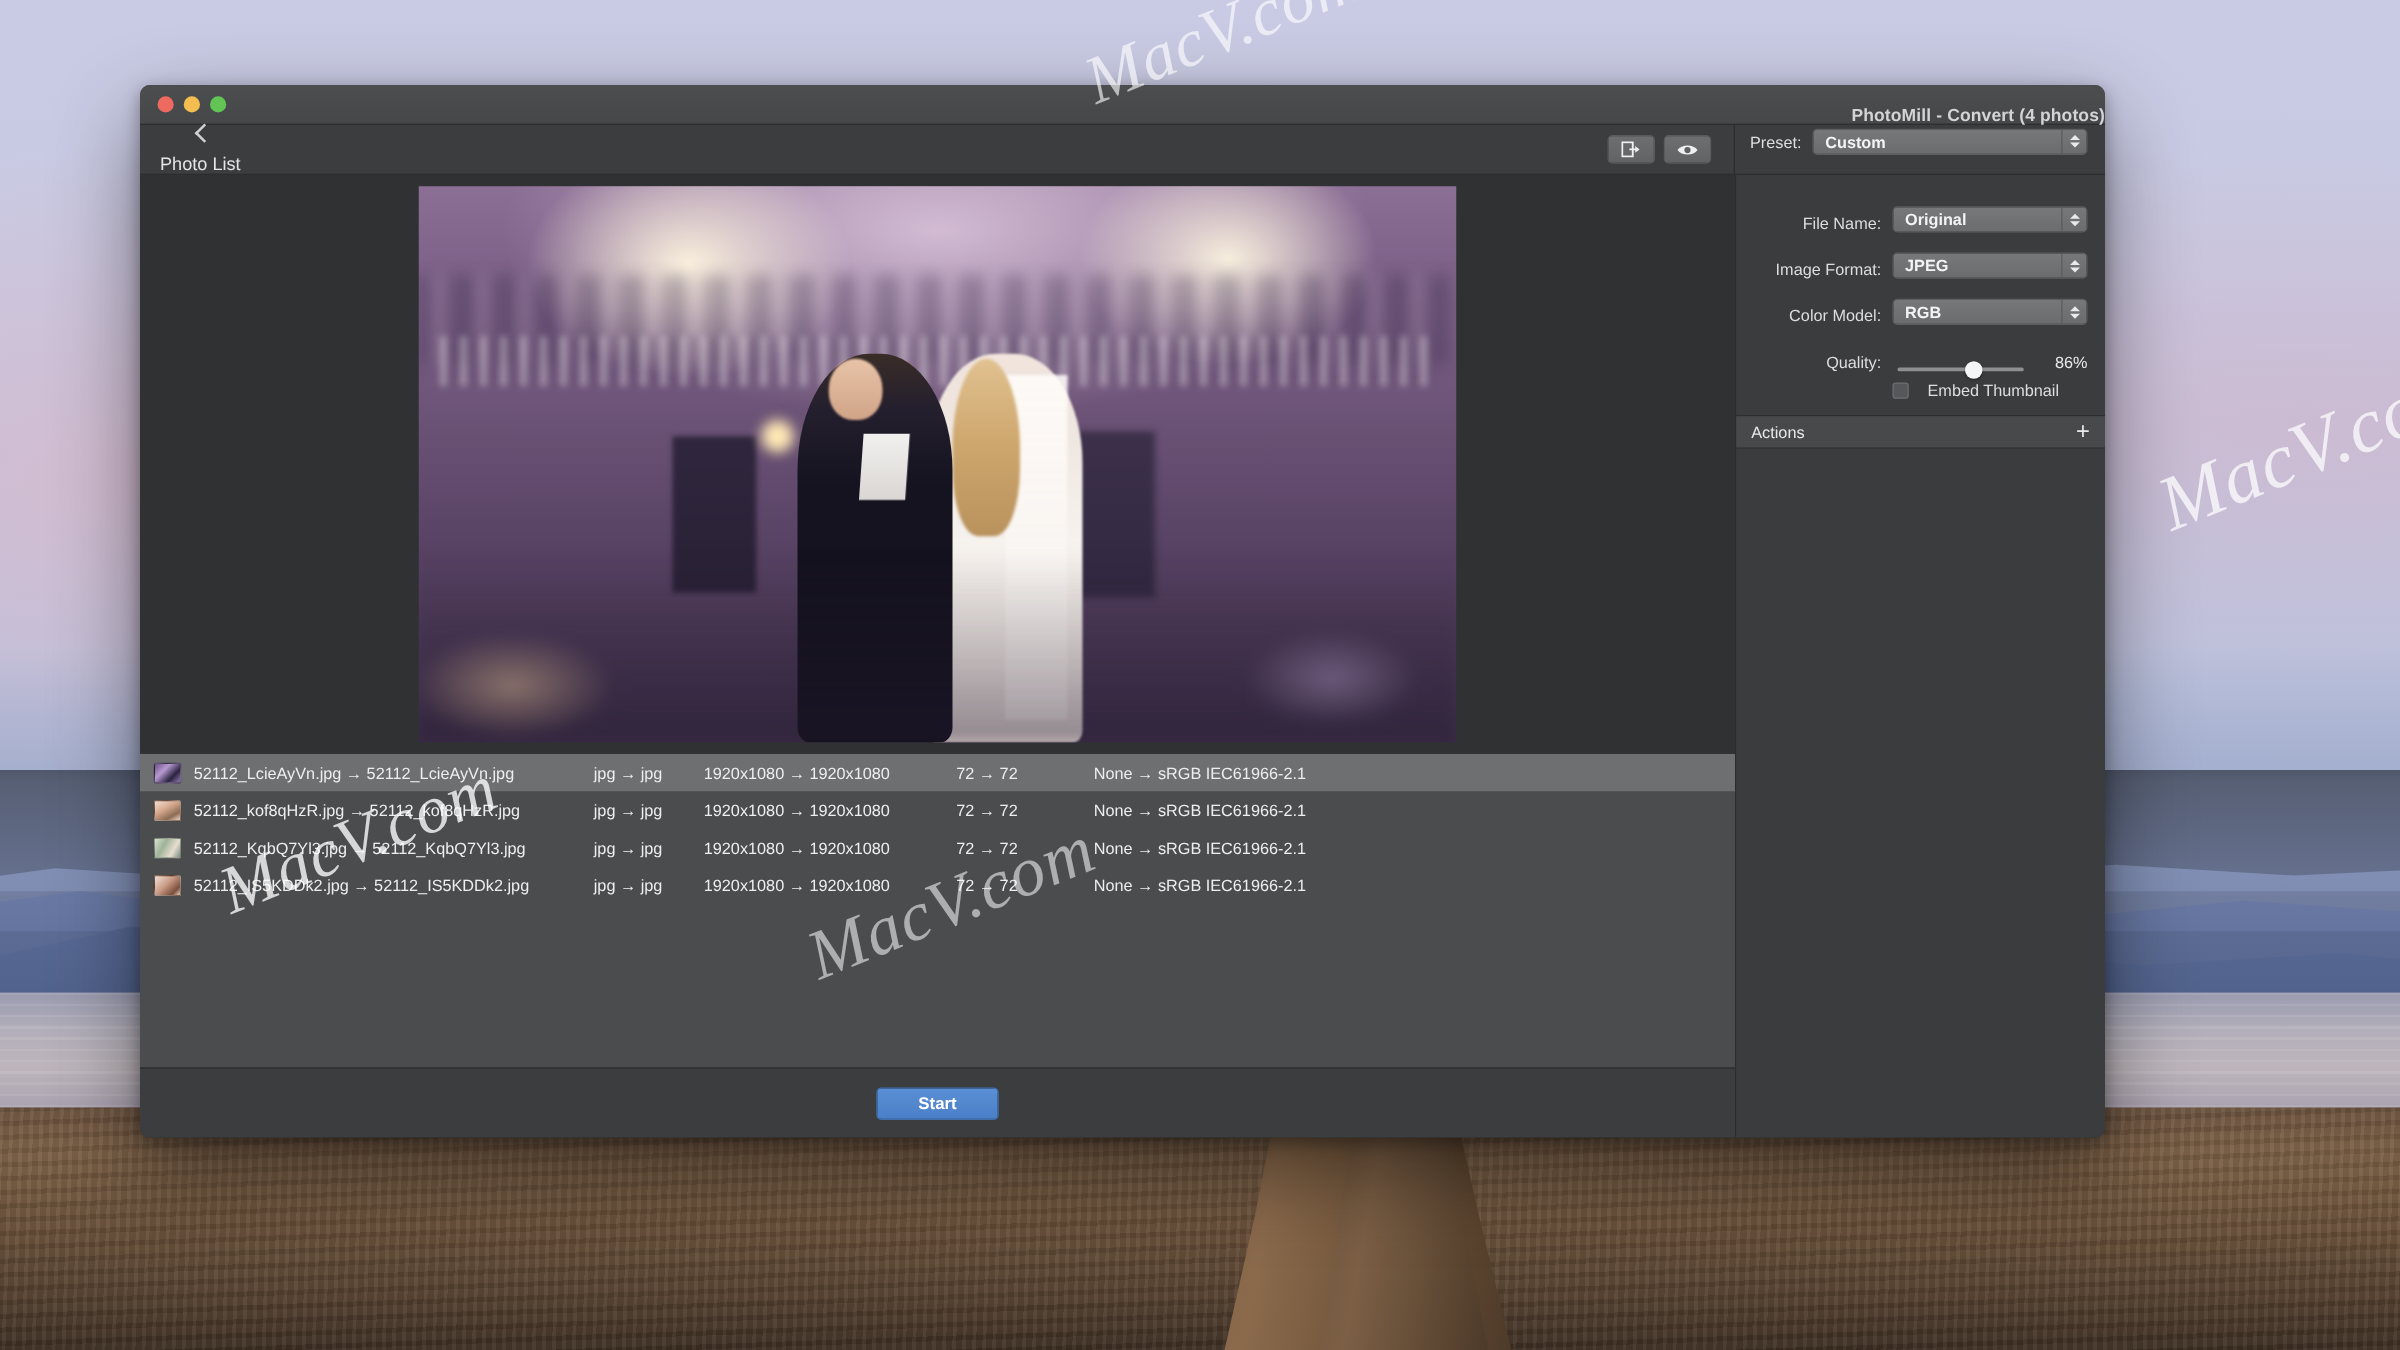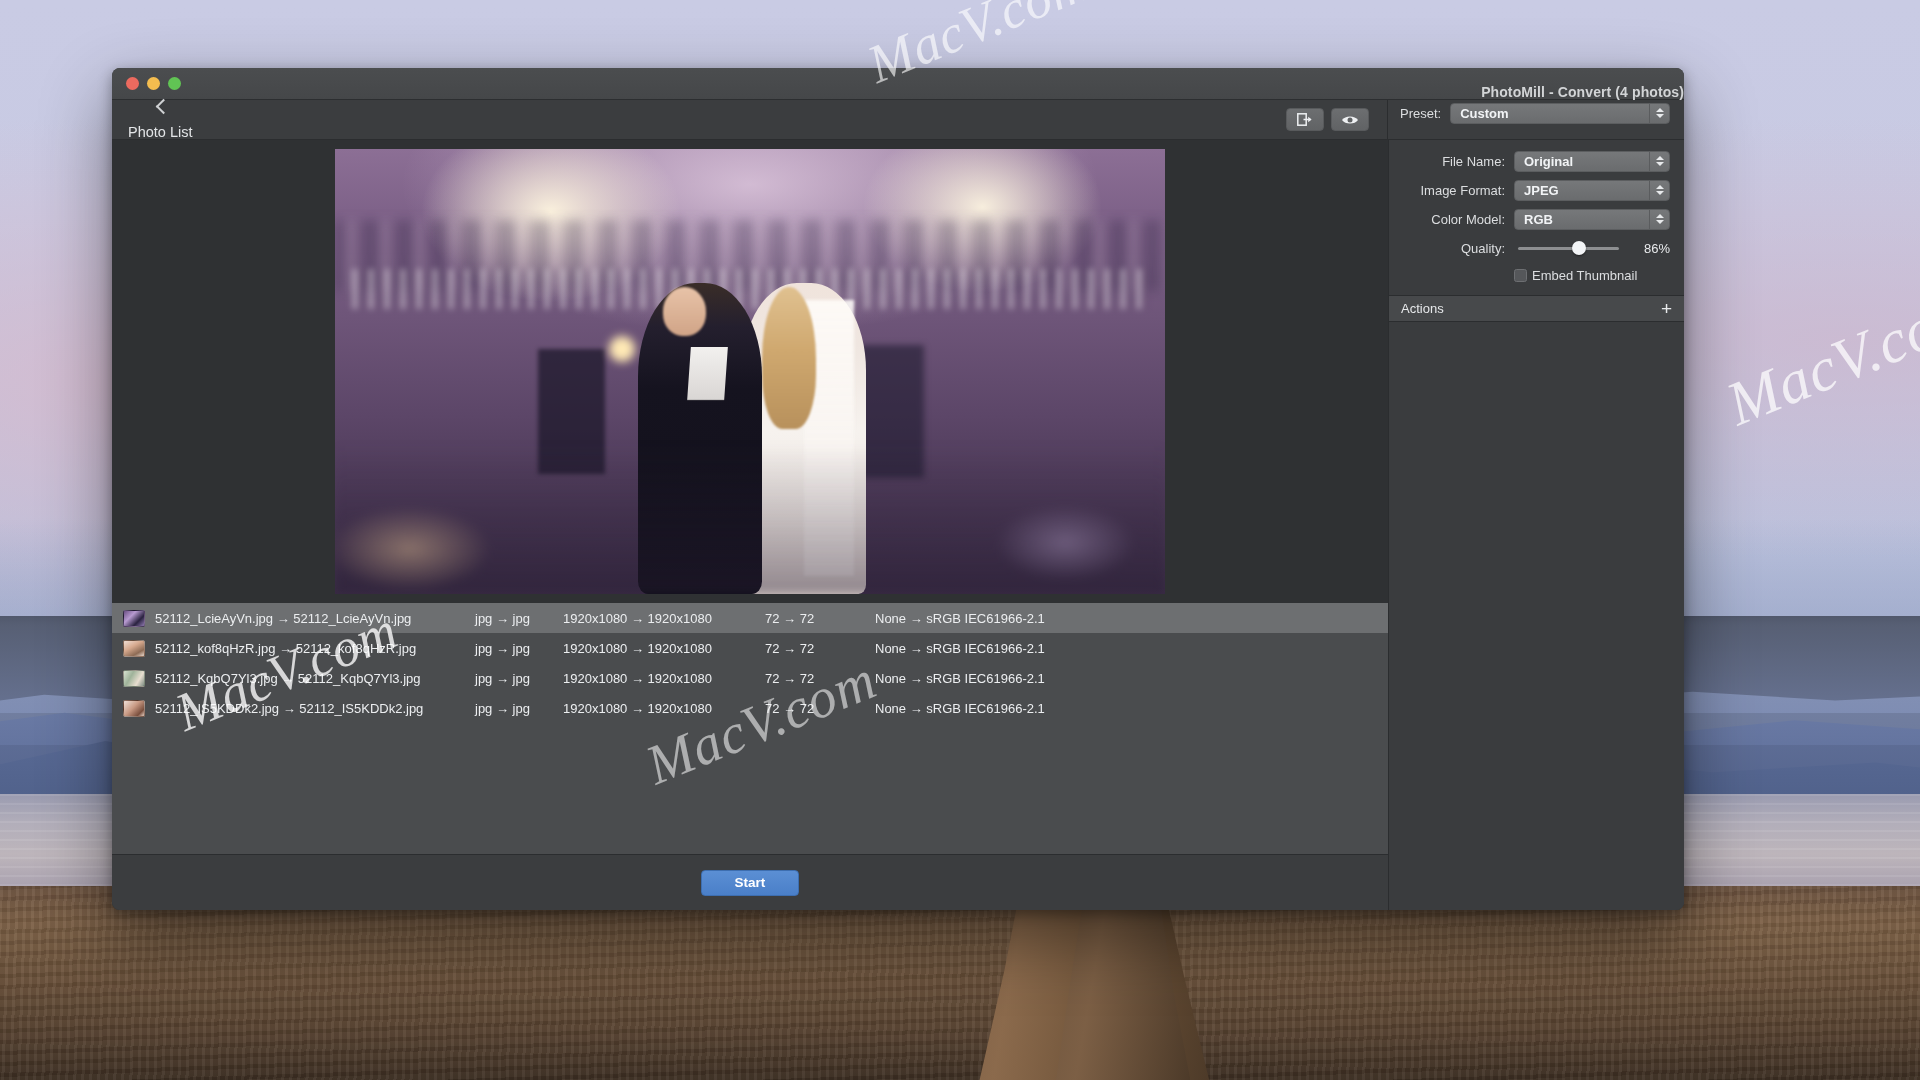--- a/index.html
+++ b/index.html
@@ -276,32 +276,32 @@
   .popup .arrows {
     position:absolute; right:0; top:0; bottom:0; width:20px;
     border-left:1px solid #5a5c5e;
     display:flex; flex-direction:column; align-items:center; justify-content:center; gap:2px;
   }
   .ar { width:0;height:0;border-left:4px solid transparent;border-right:4px solid transparent; }
   .ar.up{ border-bottom:4px solid #e8eaec; }
   .ar.down{ border-top:4px solid #e8eaec; }
 
   .fields { padding:9px 14px 10px 12px; border-bottom:1px solid #2b2d2f; background:#3a3c3e; }
-  .frow { display:flex; align-items:center; gap:9px; height:24px; margin-bottom:5px; }
+  .frow { display:flex; align-items:flex-end; gap:9px; height:24px; margin-bottom:5px;margin-top:13px; }
   .frow .r-label { width:104px; flex:0 0 104px; }
   .slider-track {
     flex:1; height:3px; background:#8d8f91; border-radius:2px; position:relative; margin:0 4px;
   }
   .slider-thumb {
     position:absolute; top:50%; left:60%; transform:translate(-50%,-50%);
     width:14px; height:14px; border-radius:50%;
     background:#f3f5f7; box-shadow:0 1px 2px rgba(0,0,0,.45);
   }
   .qval { width:38px; flex:0 0 38px; font-size:13px; color:#e8eaec; text-align:right; }
-  .chk-row { display:flex; align-items:center; gap:5px; padding-left:113px; height:20px; }
+  .chk-row { display:flex; align-items:center; gap:15px; padding-left:113px; height:20px; }
   .chkbox {
     width:13px; height:13px; border-radius:2.5px;
     background:#55575a; border:1px solid #6d6f72;
   }
   .chk-label{ font-size:13px; color:#dcdee0; }
 
   .actions-hdr {
     height:26px; flex:0 0 26px; display:flex; align-items:center; justify-content:space-between;
     padding:0 12px; background:#47494b; border-bottom:1px solid #2b2d2f;
   }

